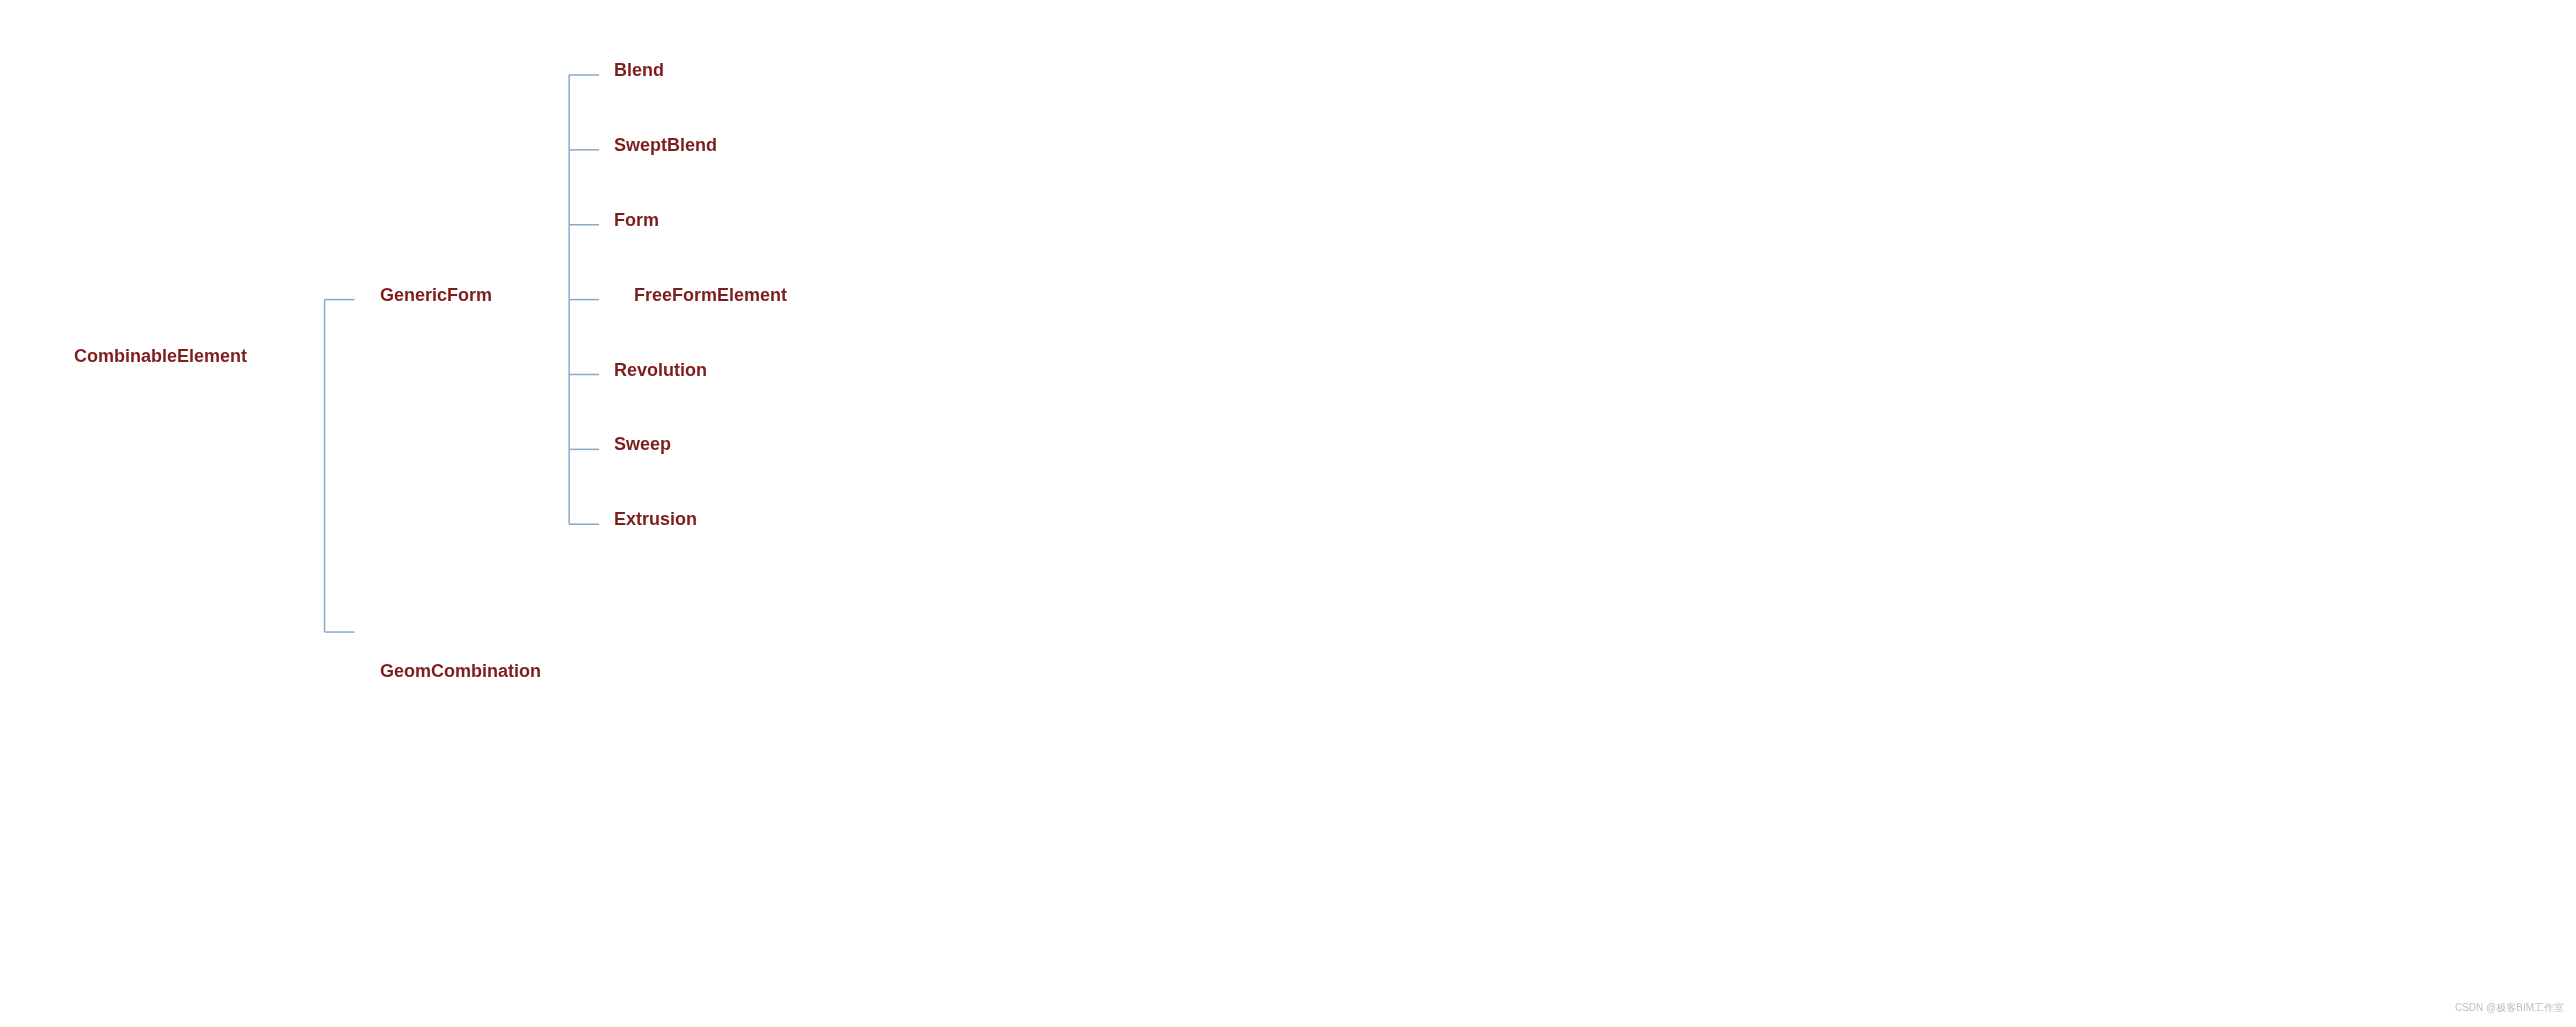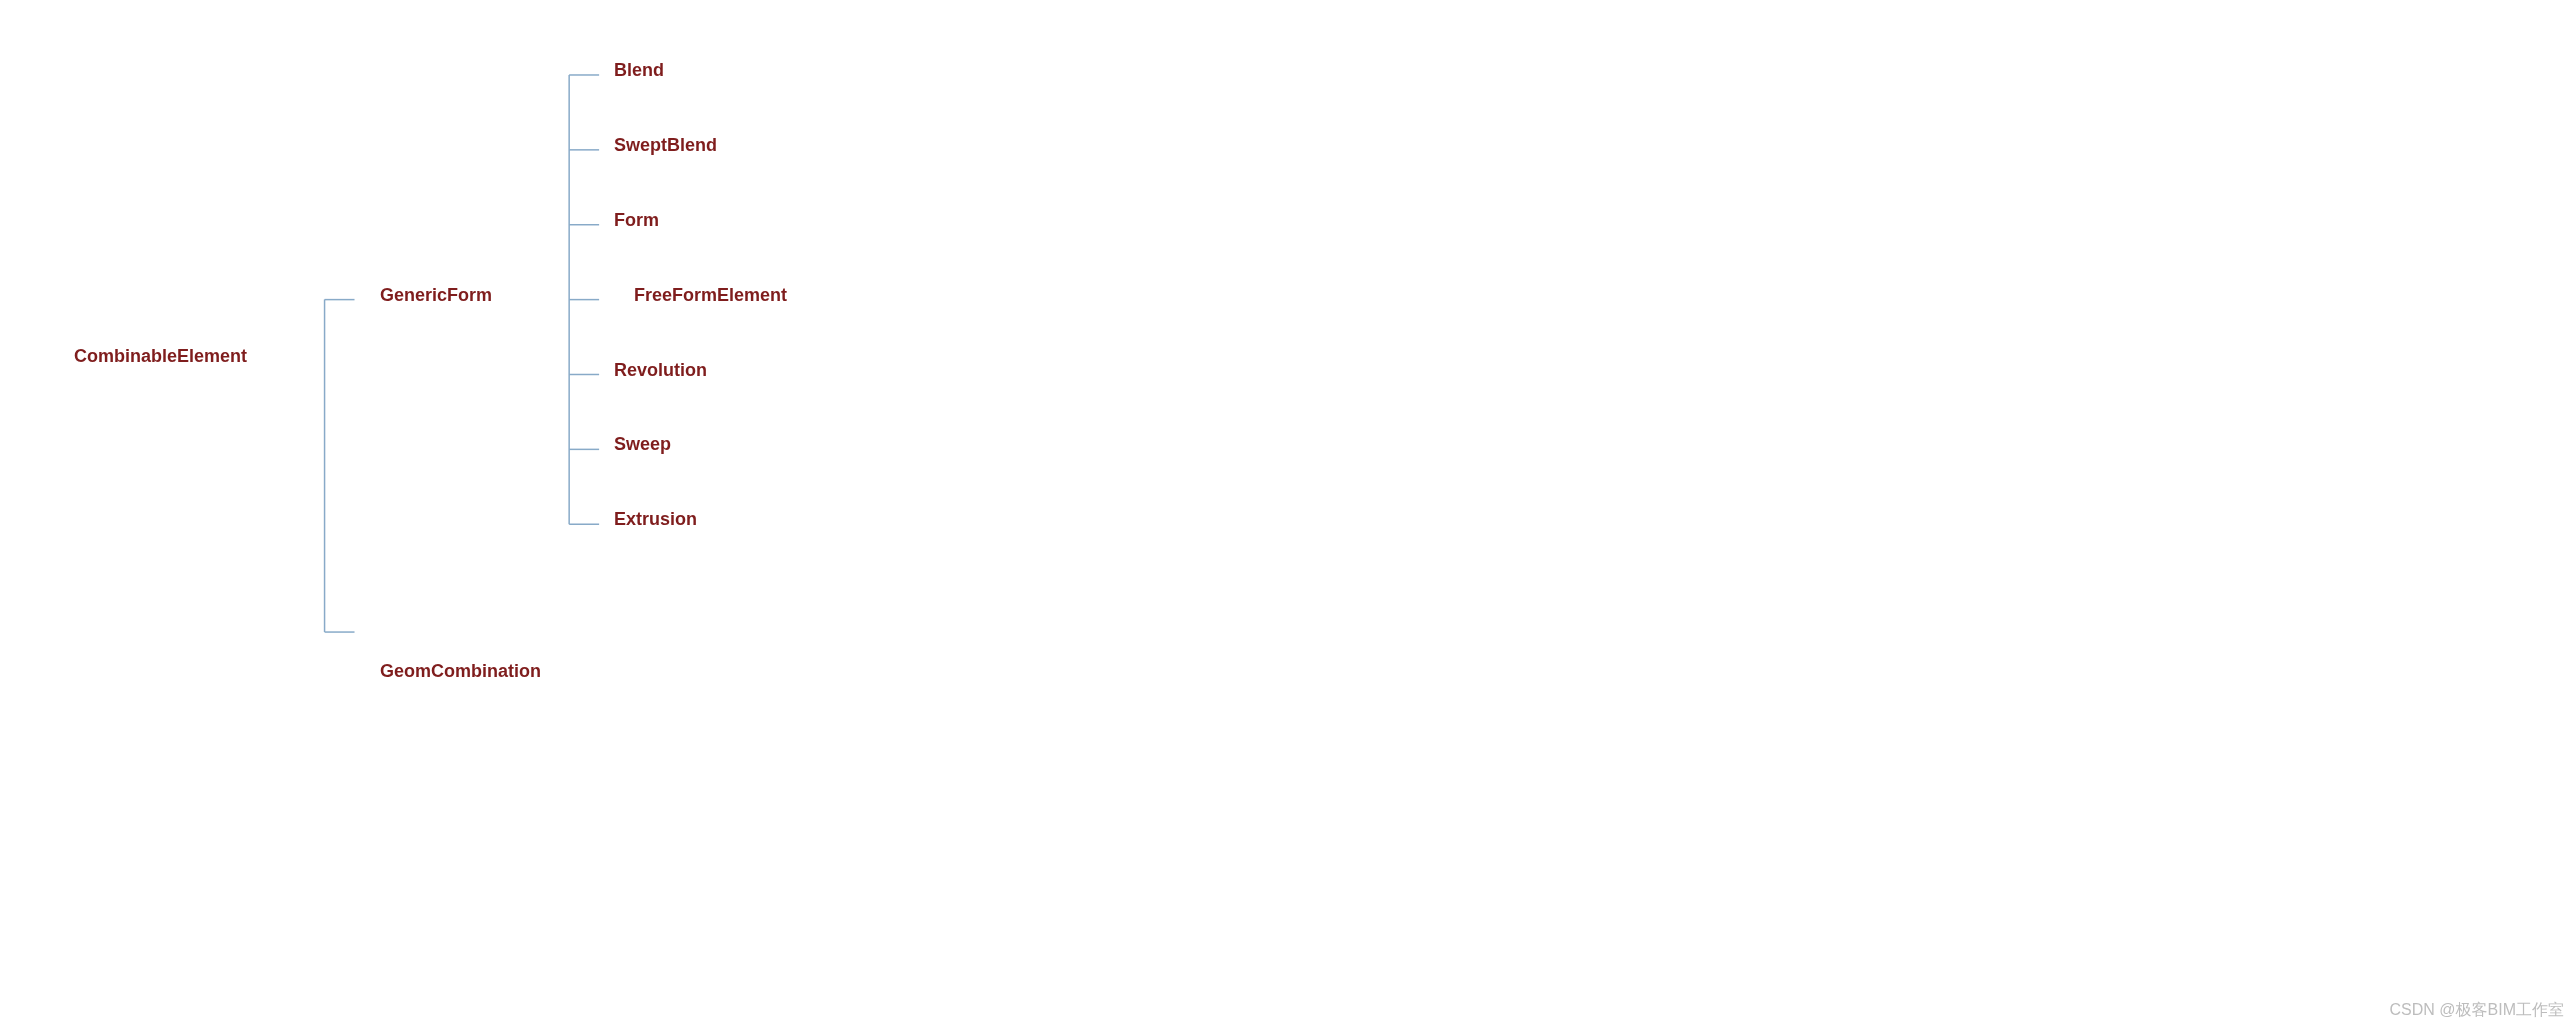--- a/index.html
+++ b/index.html
@@ -24,23 +24,23 @@
     }
     .connector {
       position: absolute;
       stroke: #88aac8;
       stroke-width: 1.5;
       fill: none;
     }
     .watermark {
       position: absolute;
       right: 12px;
-      bottom: 6px;
+      bottom: 12px;
       color: #bdbdbd;
-      font-size: 16px;
+      font-size: 10px;
       font-family: "Microsoft YaHei", Arial, sans-serif;
     }
   </style>
 </head>
 <body>
 
 <div class="diagram">
   <svg class="connector" width="599" height="649" viewBox="0 0 600 650">
 
     <g id="root-bracket">

